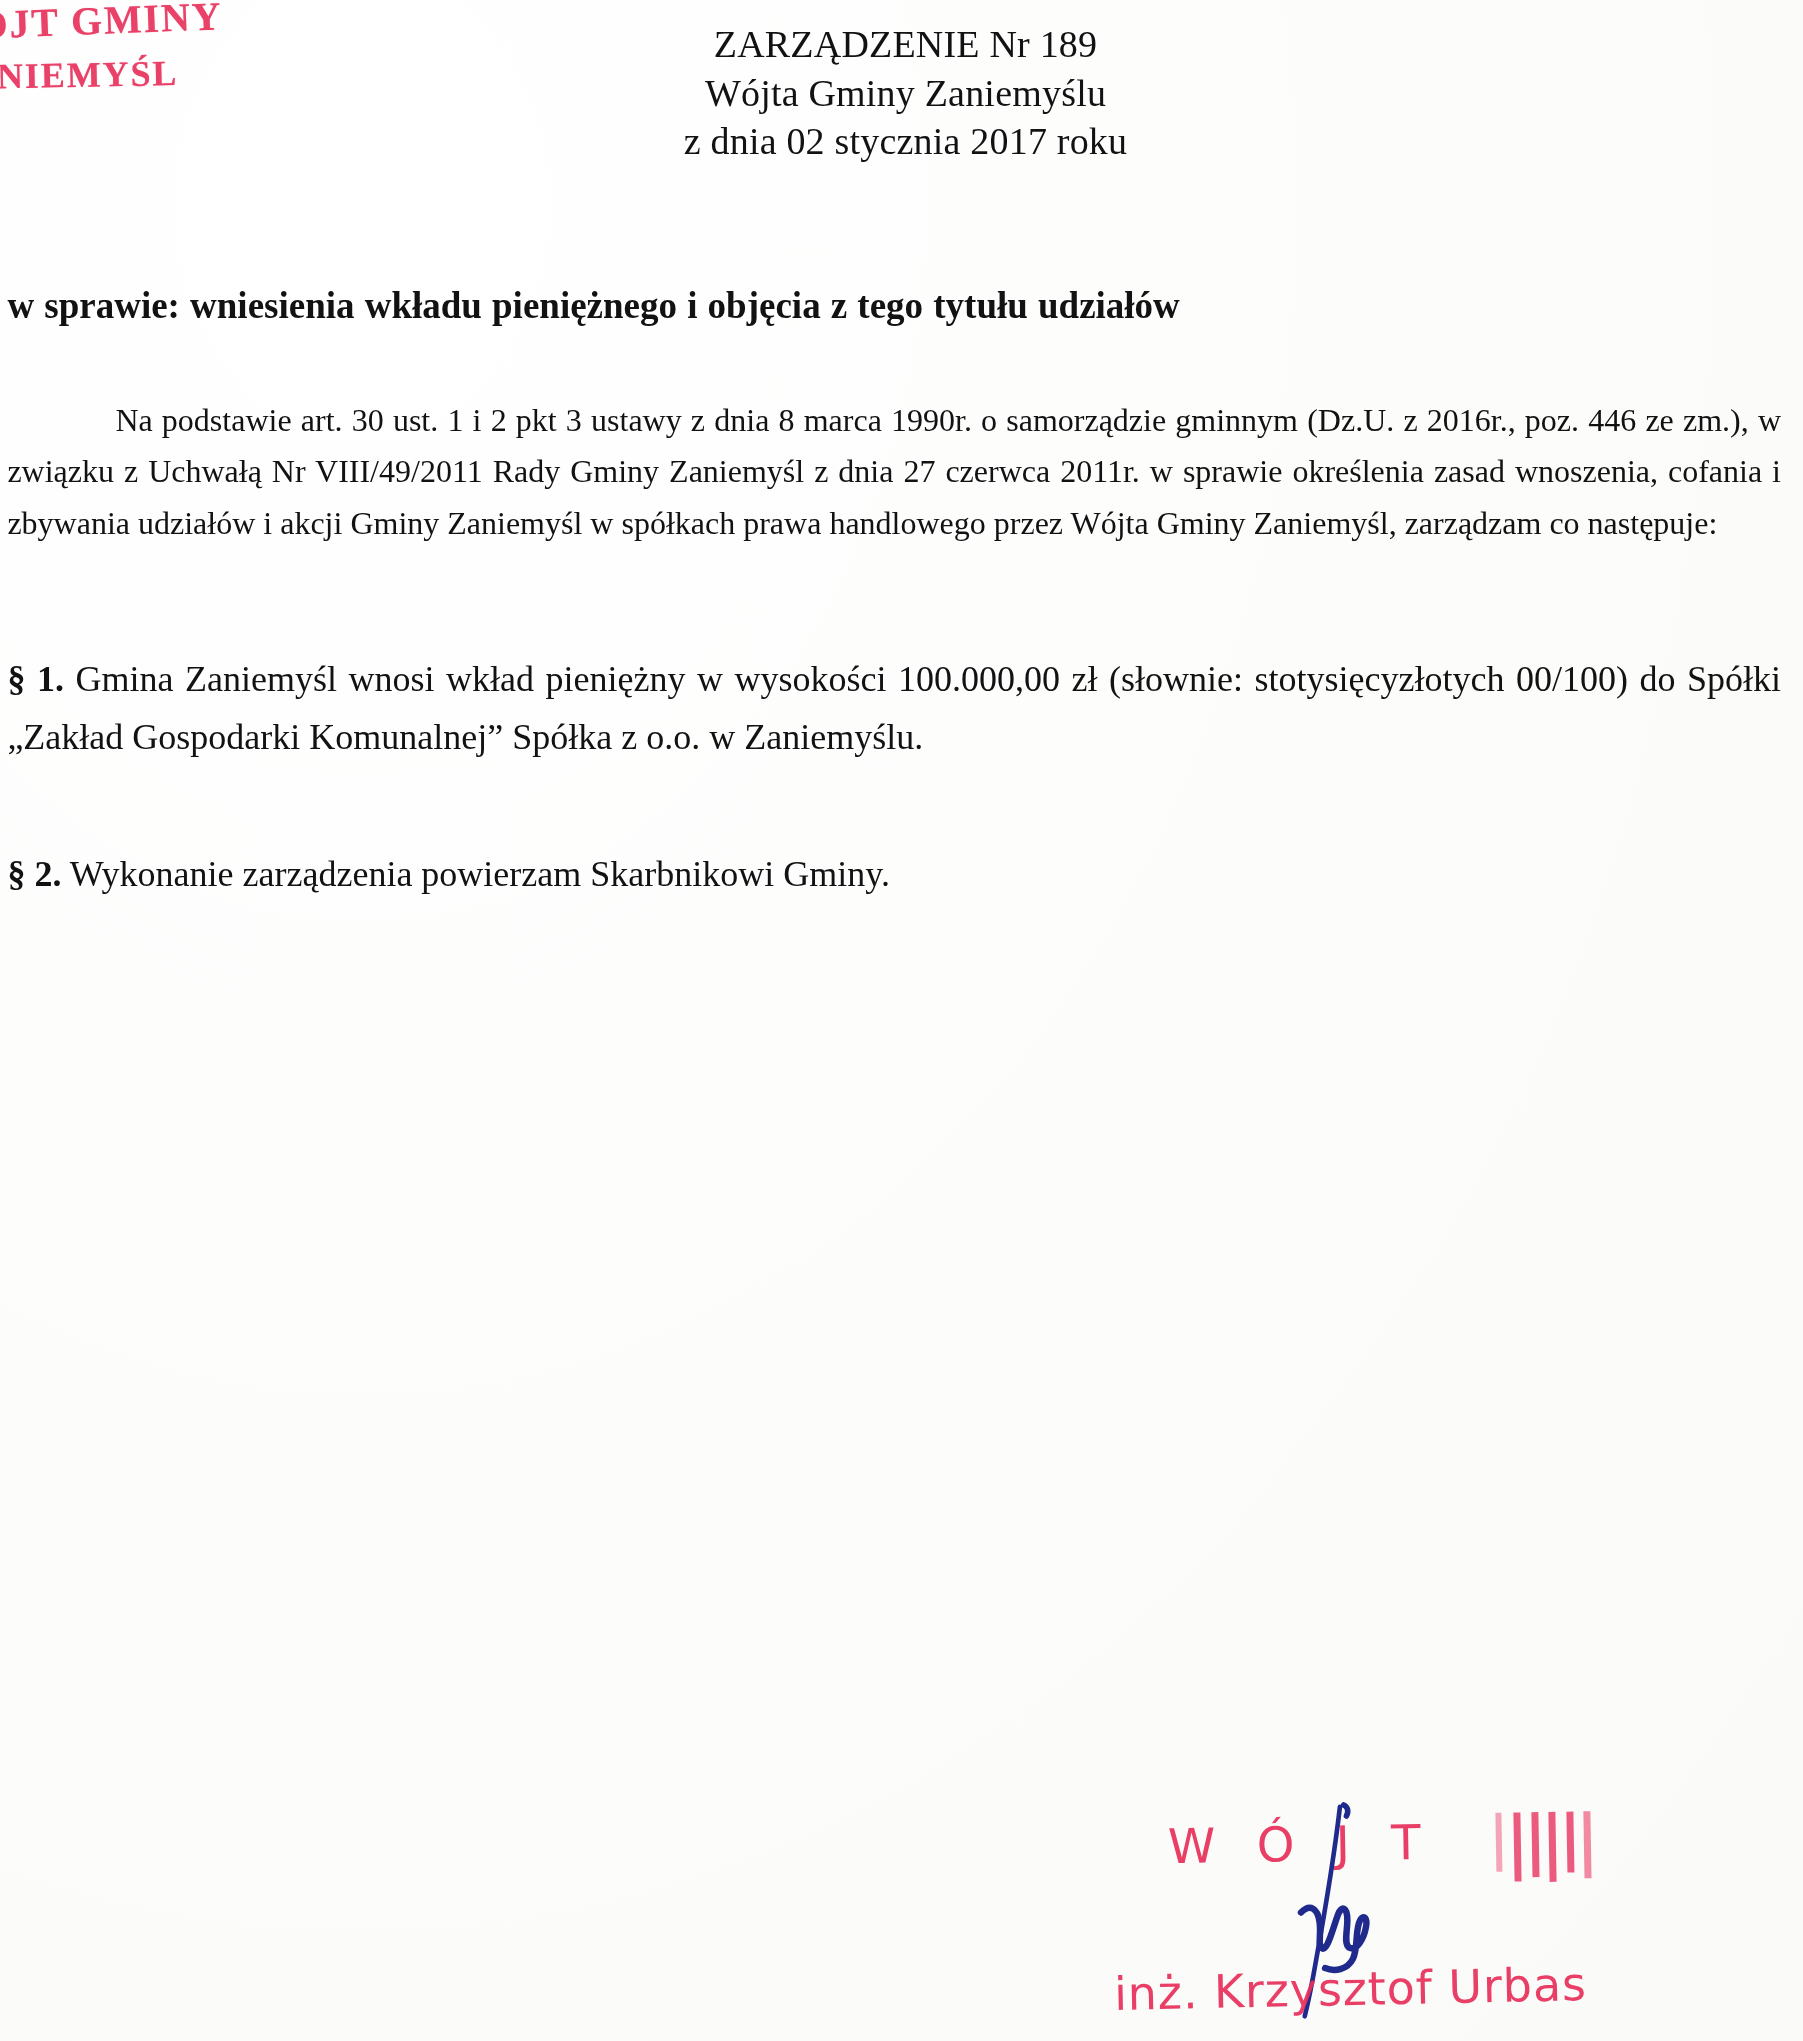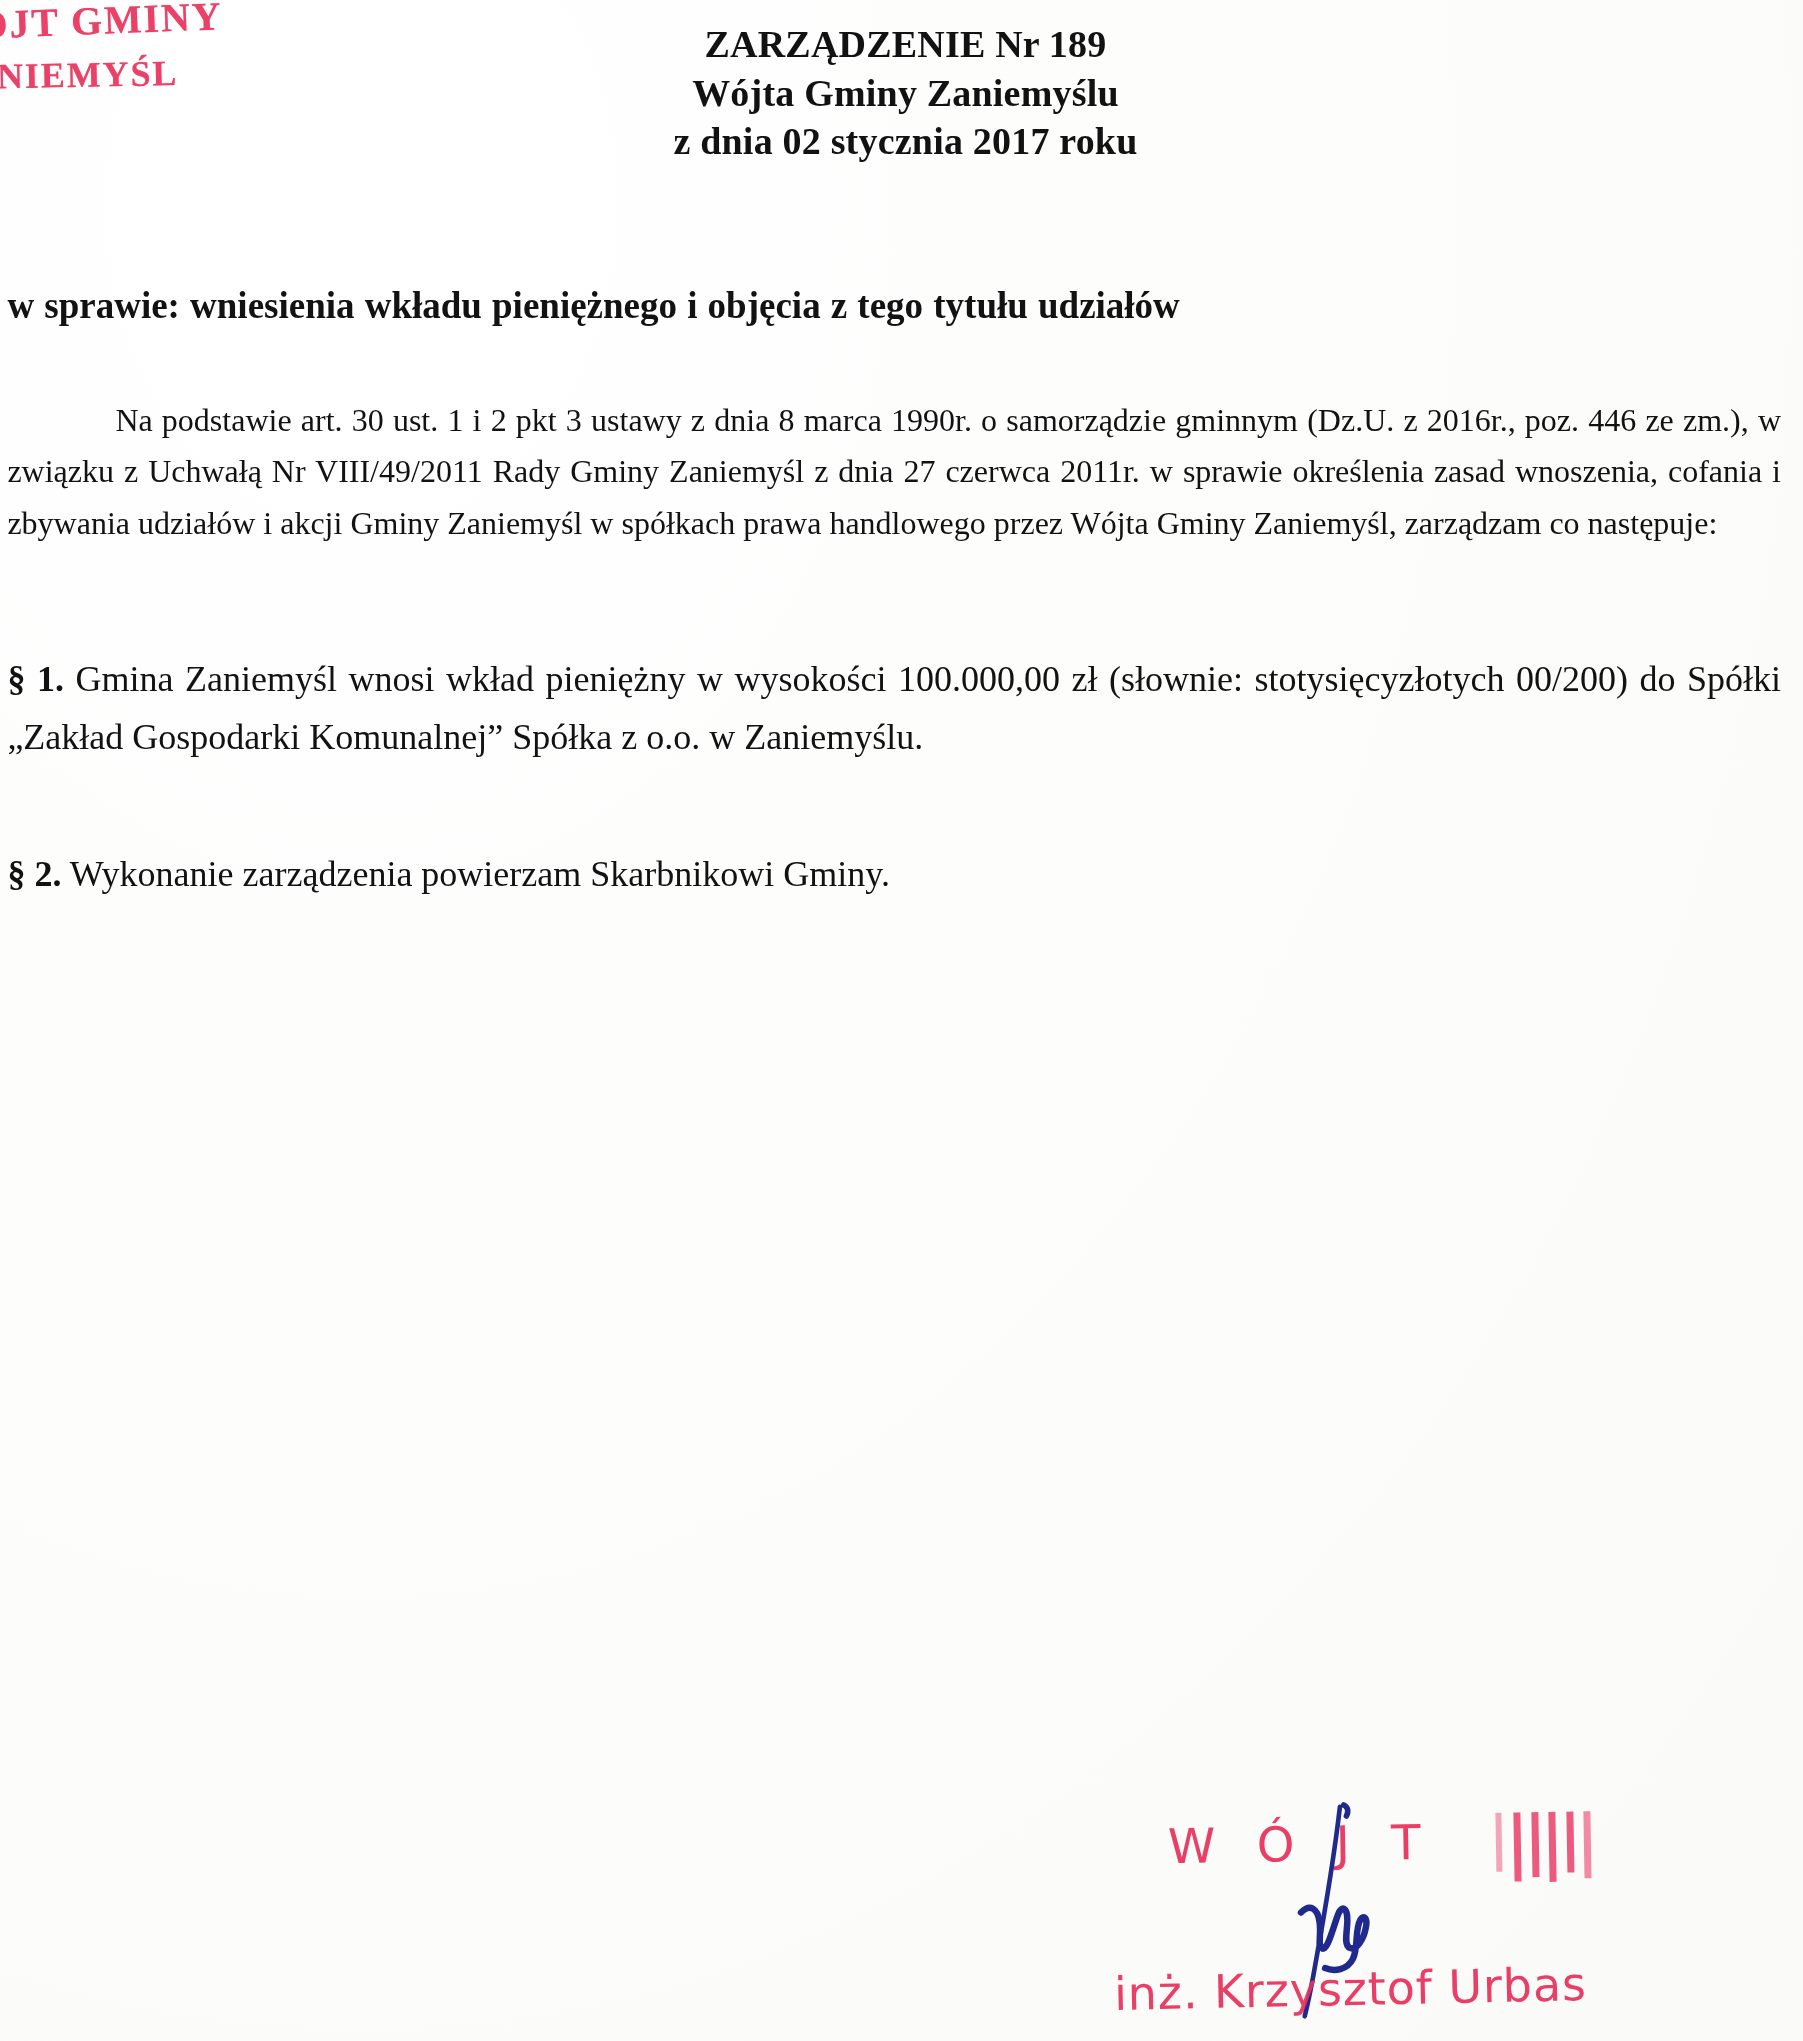--- a/index.html
+++ b/index.html
@@ -55,21 +55,21 @@
     text-shadow: 0 0 0.9px rgba(232,49,92,.55);
   }
 
   
   .heading {
     position: absolute;
     left: 0;
     right: 0;
     top: 20.4px;
     text-align: center;
-    font-weight: bold;
+    font-weight: normal;
     font-size: 38px;
     line-height: 1.27;
     letter-spacing: 0.2px;
     padding-left: 8px;
   }
   .heading div { white-space: nowrap; }
 
   
   .content {
     position: absolute;
@@ -200,21 +200,21 @@
 <div class="content">
 
   <p class="subject">
     <span>w sprawie: wniesienia wkładu pieniężnego i objęcia z tego tytułu udziałów</span><br>
   </p>
 
   <p class="basis">Na podstawie art. 30 ust. 1 i 2 pkt 3 ustawy z dnia 8 marca 1990r. o samorządzie gminnym (Dz.U. z 2016r., poz. 446 ze zm.), w związku z Uchwałą Nr VIII/49/2011 Rady Gminy Zaniemyśl z dnia 27 czerwca 2011r. w sprawie określenia zasad wnoszenia, cofania i zbywania udziałów i akcji Gminy Zaniemyśl w spółkach prawa handlowego przez Wójta Gminy Zaniemyśl, zarządzam co następuje:</p>
 
   <p class="para s1">
     <span class="sect">§ 1.</span>
-    <span>Gmina Zaniemyśl wnosi wkład pieniężny w wysokości 100.000,00 zł (słownie: stotysięcyzłotych 00/200) do Spółki „Zakład Gospodarki Komunalnej” Spółka z o.o. w Zaniemyślu.</span>
+    <span>Gmina Zaniemyśl wnosi wkład pieniężny w wysokości 100.000,00 zł (słownie: stotysięcyzłotych 00/100) do Spółki „Zakład Gospodarki Komunalnej” Spółka z o.o. w Zaniemyślu.</span>
   </p>
 
   <p class="para s2">
     <span class="sect">§ 2.</span>
     <span>Wykonanie zarządzenia powierzam Skarbnikowi Gminy.</span>
   </p>
 
 
 </div>
 

